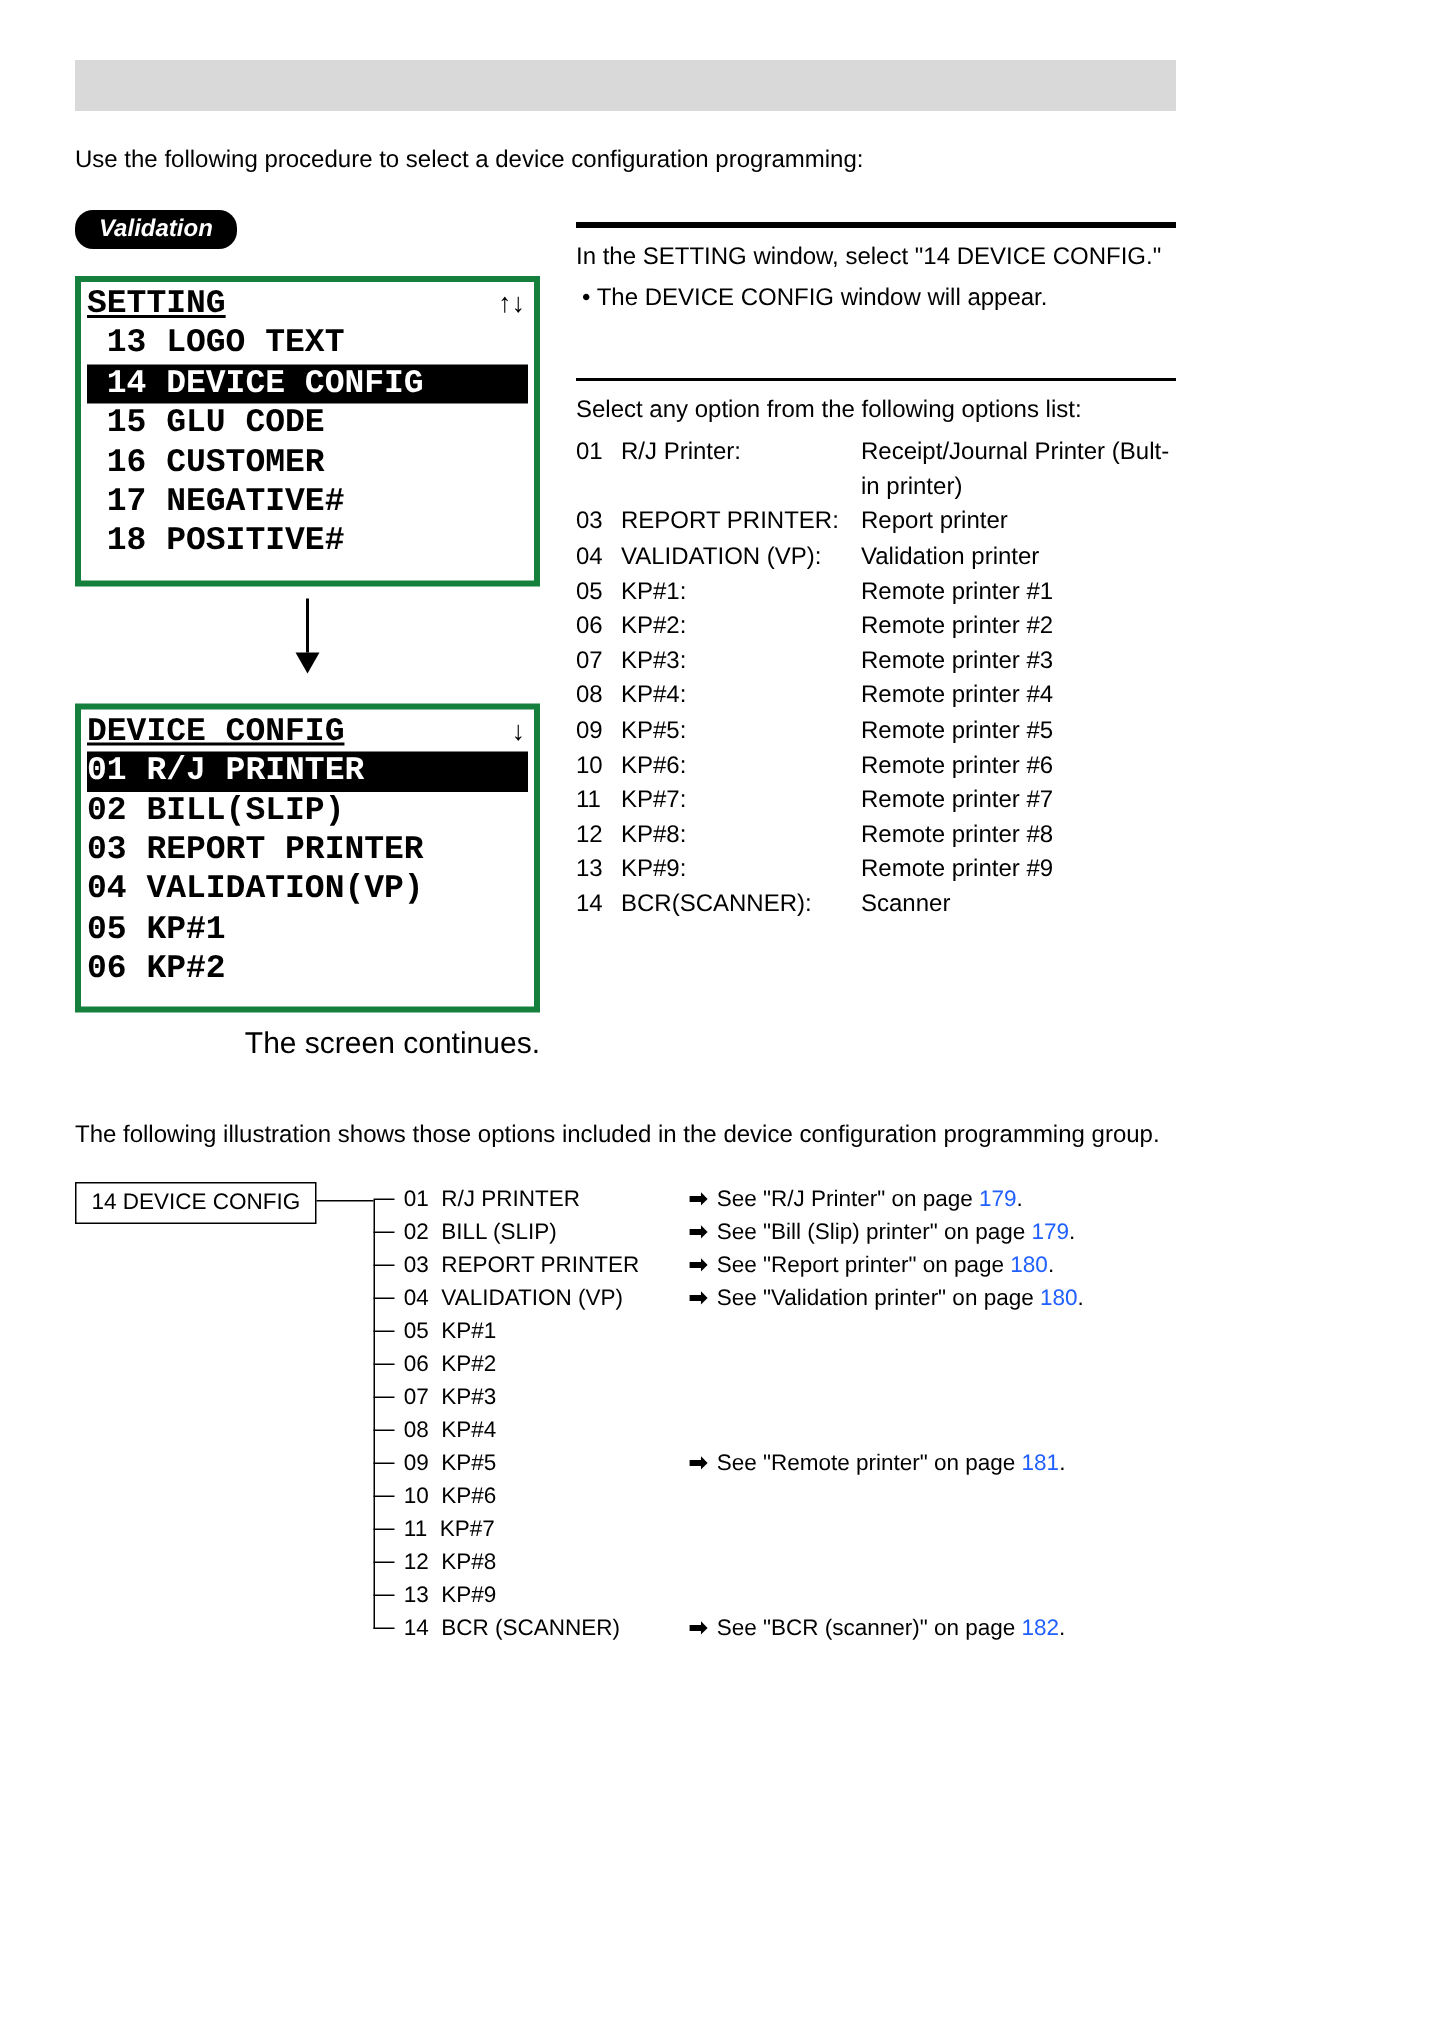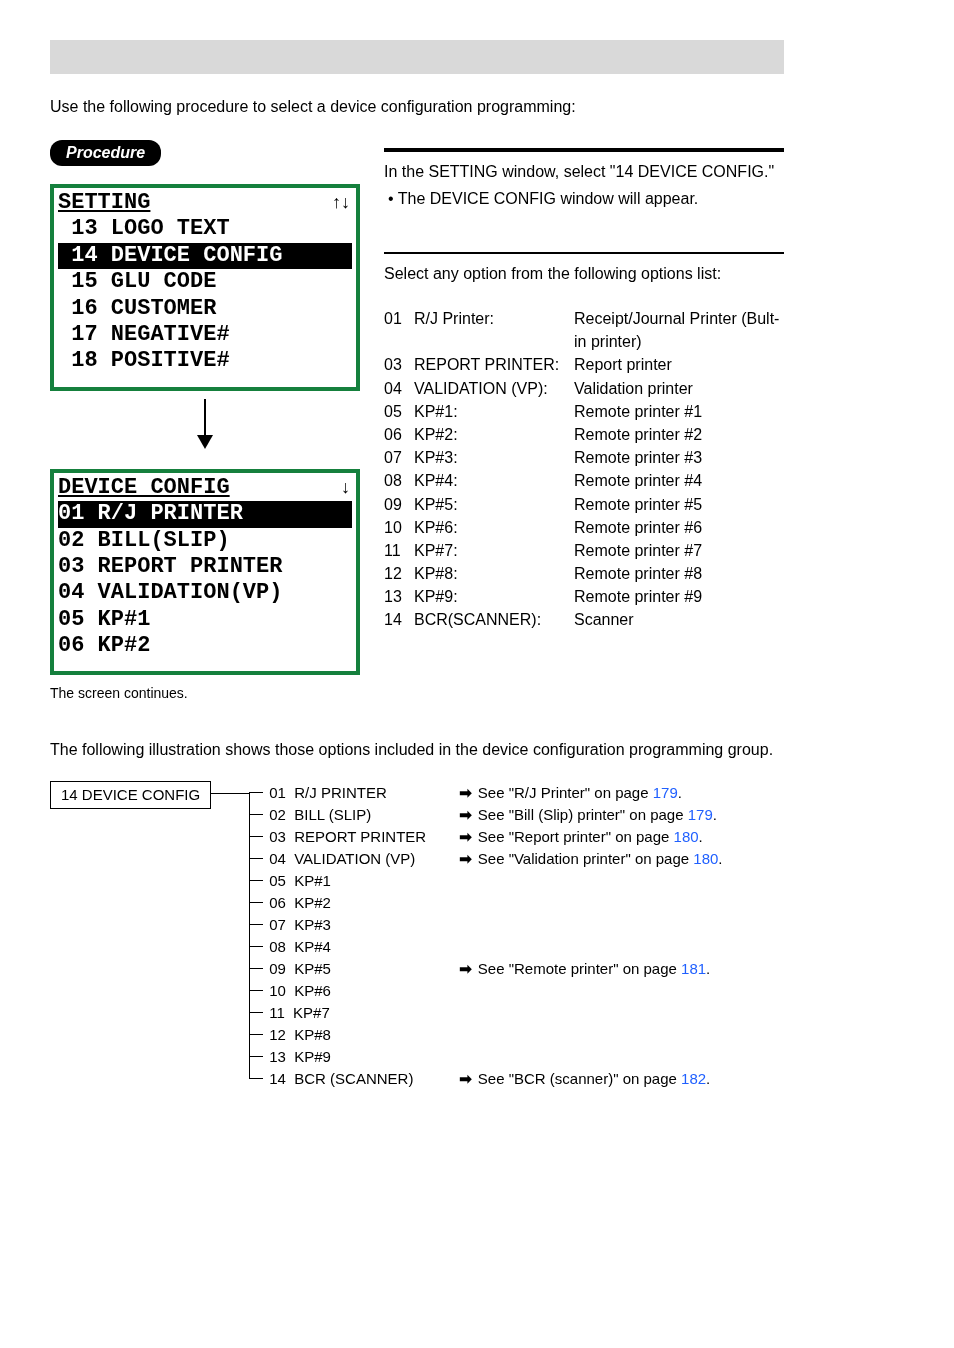--- a/index.html
+++ b/index.html
@@ -106,31 +106,31 @@
   }
   .arrow-stem{
     width:2px; height:36px; background:#000;
   }
   .arrow-head {
     width:0;height:0;border-left:8px solid transparent;border-right:8px solid transparent;border-top:14px solid #000;
   }
   .option-table {
     font-size: 16px;
     line-height: 1.45;
-    margin-top: 21px;
+    margin-top: 4px;
   }
   .option-row {
     display: flex;
   }
   .opt-num { width: 30px; }
   .opt-name { width: 160px; }
   .opt-desc { flex: 1; }
   .caption {
-    font-size: 14px;
-    text-align: left;
+    font-size: 20px;
+    text-align: right;
     margin-top: 10px;
   }
   .illus-intro {
     font-size: 16px;
     margin-top: 40px;
     margin-bottom: 22px;
   }
 
   
   .diagram {
@@ -206,21 +206,21 @@
 <body>
 
 <div class="page">
 
   <div class="grey-bar"></div>
 
   <div class="intro">Use the following procedure to select a device configuration programming:</div>
 
   <div class="step-row">
     <div class="left-col">
-      <span class="procedure-pill">Procedure</span>
+      <span class="procedure-pill">Validation</span>
 
       <div class="lcd">
         <div class="lcd-title-row">
           <span class="lcd-title">SETTING</span>
           <span class="lcd-glyph">↑↓</span>
         </div>
         <div id="lcd1-rows">
             <div class="lcd-row"> 13 LOGO TEXT</div>
             <div class="lcd-row highlight"> 14 DEVICE CONFIG </div>
             <div class="lcd-row"> 15 GLU CODE</div>

